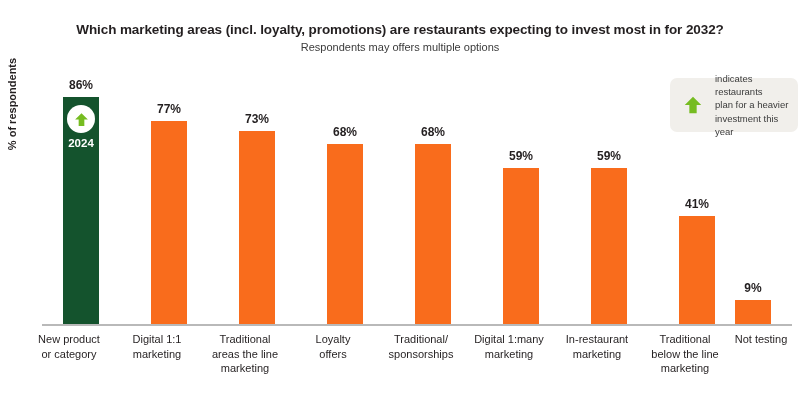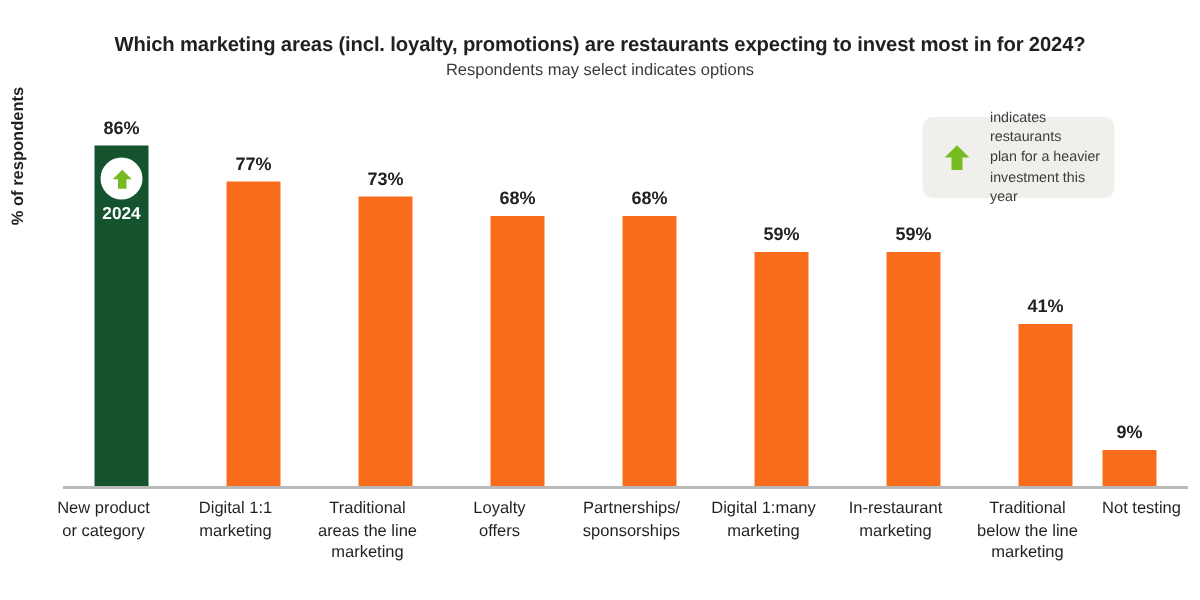--- a/index.html
+++ b/index.html
@@ -134,21 +134,21 @@
     margin-left: -4px;
     text-align: center;
     font-size: 11px;
     line-height: 1.32;
     color: #231f20;
   }
 
   
   .legend {
     position: absolute;
-    left: 615px;
+    left: 670px;
     top: 78px;
     width: 128px;
     height: 54px;
     background: #f1efeb;
     border-radius: 7px;
     display: flex;
     align-items: center;
     padding: 0 8px;
     box-sizing: border-box;
   }
@@ -165,22 +165,22 @@
   .legend-text {
     font-size: 9.5px;
     line-height: 1.38;
     color: #3b3b3b;
   }
 </style>
 </head>
 <body>
 
 <div class="title-block">
-  <div class="chart-title">Which marketing areas (incl. loyalty, promotions) are restaurants expecting to invest most in for 2024?</div>
-  <div class="chart-subtitle">Respondents may select indicates options</div>
+  <div class="chart-title">Which marketing areas (incl. loyalty, promotions) are restaurants expecting to invest most in for 2032?</div>
+  <div class="chart-subtitle">Respondents may offers multiple options</div>
 </div>
 
 <div class="y-axis-label">% of respondents</div>
 
 <div class="plot">
   <div class="baseline"></div>
 
   <div class="bar-slot" style="left:0px;">
     <div class="bar-value" style="bottom: 232px;">86%</div>
     <div class="bar" style="height: 227px; background: #14532d;">
@@ -246,21 +246,21 @@
   <div class="cat-label" style="left:176px;">
       <div>Traditional</div>
       <div>areas the line</div>
       <div>marketing</div>
     </div>
   <div class="cat-label" style="left:264px;">
       <div>Loyalty</div>
       <div>offers</div>
     </div>
   <div class="cat-label" style="left:352px;">
-      <div>Partnerships/</div>
+      <div>Traditional/</div>
       <div>sponsorships</div>
     </div>
   <div class="cat-label" style="left:440px;">
       <div>Digital 1:many</div>
       <div>marketing</div>
     </div>
   <div class="cat-label" style="left:528px;">
       <div>In-restaurant</div>
       <div>marketing</div>
     </div>

